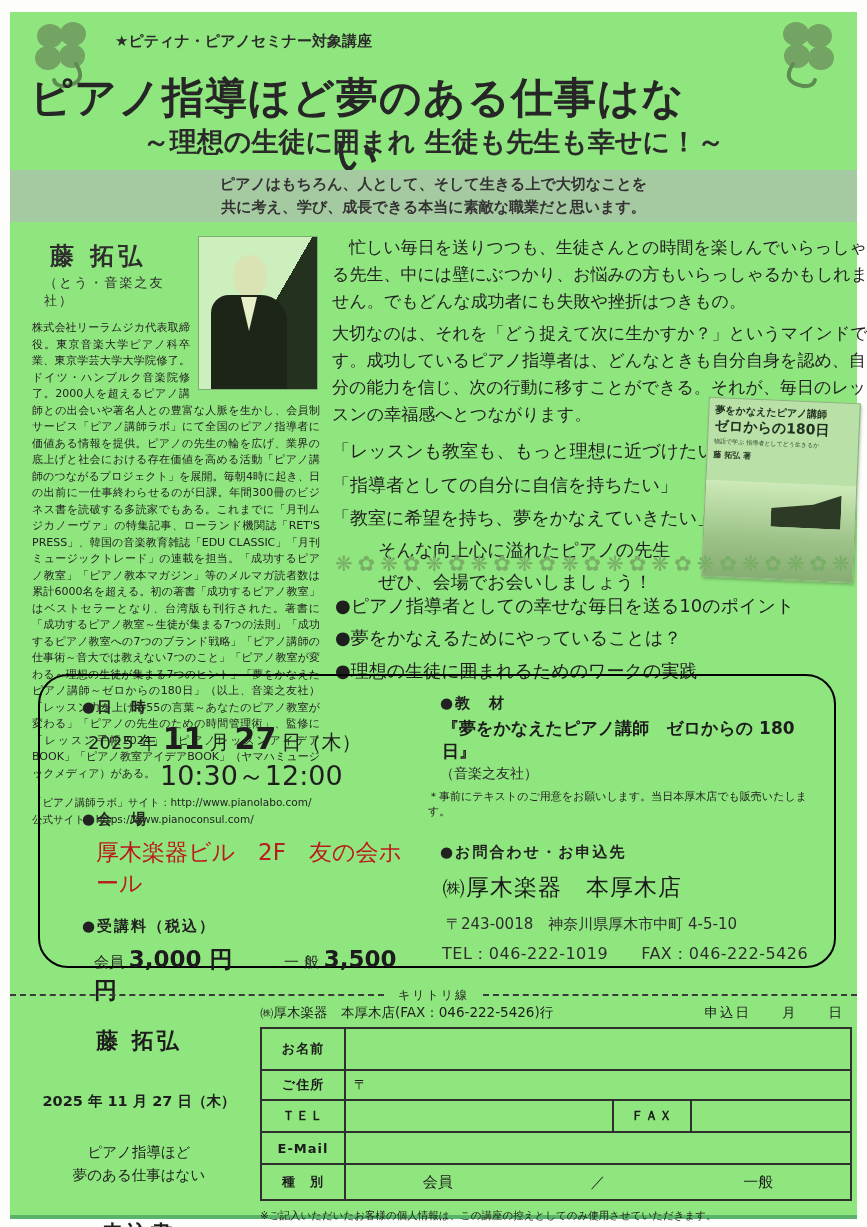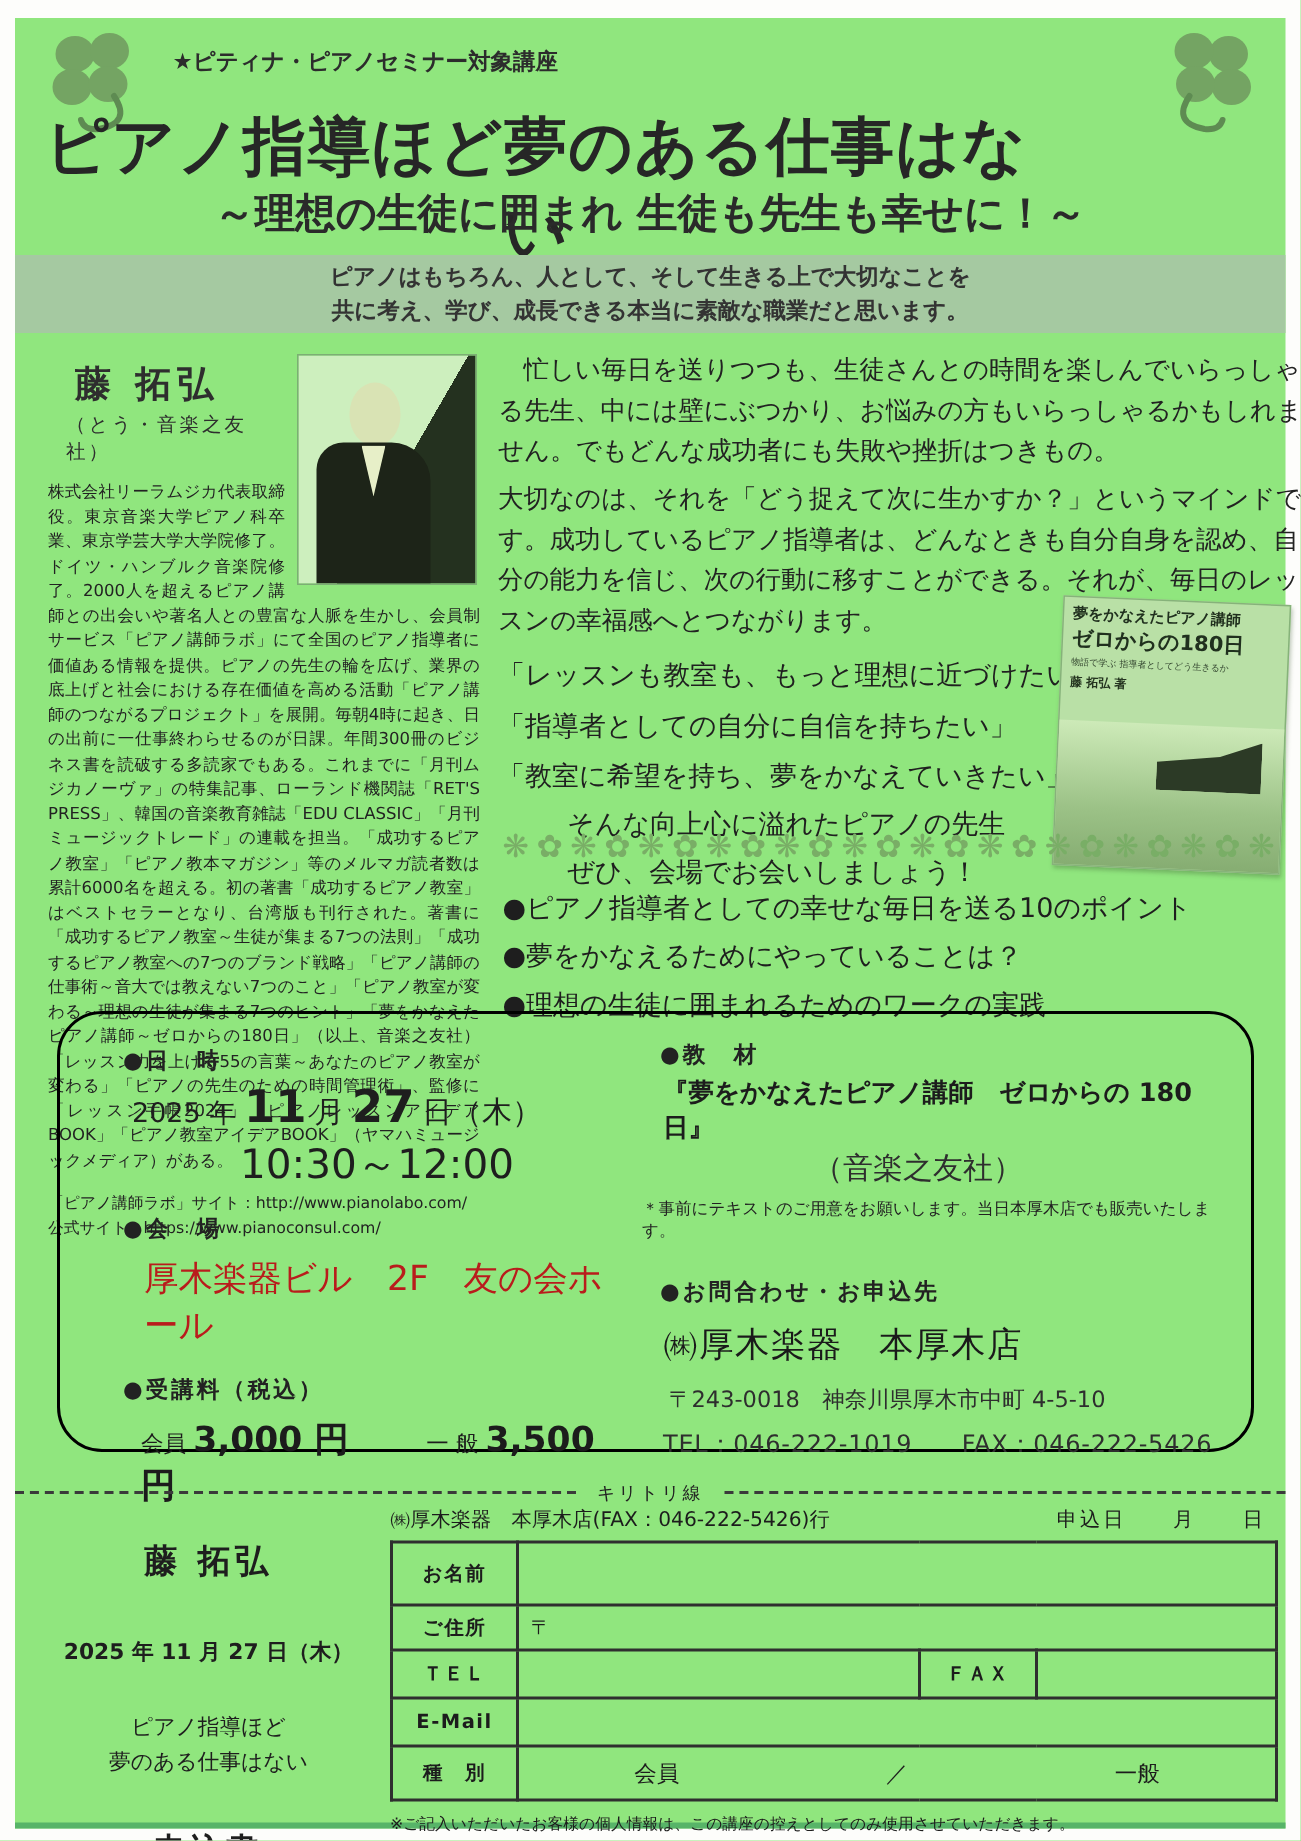--- a/index.html
+++ b/index.html
@@ -69,21 +69,21 @@
   .d-label{font-size:15px;font-weight:bold;color:#222;letter-spacing:2px;}
   .d-date{margin:4px 0 0 6px;color:#1e1e1e;}
   .d-date .yr{font-size:18px;}
   .d-date .big{font-size:30px;font-weight:bold;}
   .d-date .md{font-size:20px;}
   .d-time{font-size:27px;margin:2px 0 16px 78px;color:#1e1e1e;}
   .d-venue{font-size:23px;margin:8px 0 18px 14px;color:#b91c1c;}
   .d-fee{font-size:15px;margin:8px 0 0 12px;color:#1c1c1c;}
   .d-fee .amt{font-size:23px;font-weight:bold;}
   .d-book-title{font-size:17px;font-weight:bold;margin:4px 0 0 2px;color:#1c1c1c;}
-  .d-book-pub{font-size:20px;text-align:center;margin:2px 26px 0 0;}
+  .d-book-pub{font-size:14px;text-align:left;margin:2px 26px 0 0;}
   .d-book-note{font-size:11px;margin:6px 0 24px -12px;color:#222;}
   .d-contact-name{font-size:23px;margin:10px 0 12px 2px;letter-spacing:1px;color:#1a1a1a;}
   .d-addr{font-size:15px;margin:0 0 10px 6px;}
   .d-tel{font-size:16px;margin-left:2px;letter-spacing:.5px;}
   
   .cutline{position:absolute;left:0;top:976px;width:847px;height:14px;display:flex;align-items:center;}
   .cutline .dash{flex:1;border-top:2px dashed #3a3a3a;}
   .cutline .lbl{font-size:12px;padding:0 14px;color:#222;letter-spacing:2px;}
   
   .b-left{position:absolute;left:14px;top:998px;width:230px;text-align:center;color:#1e1e1e;}

